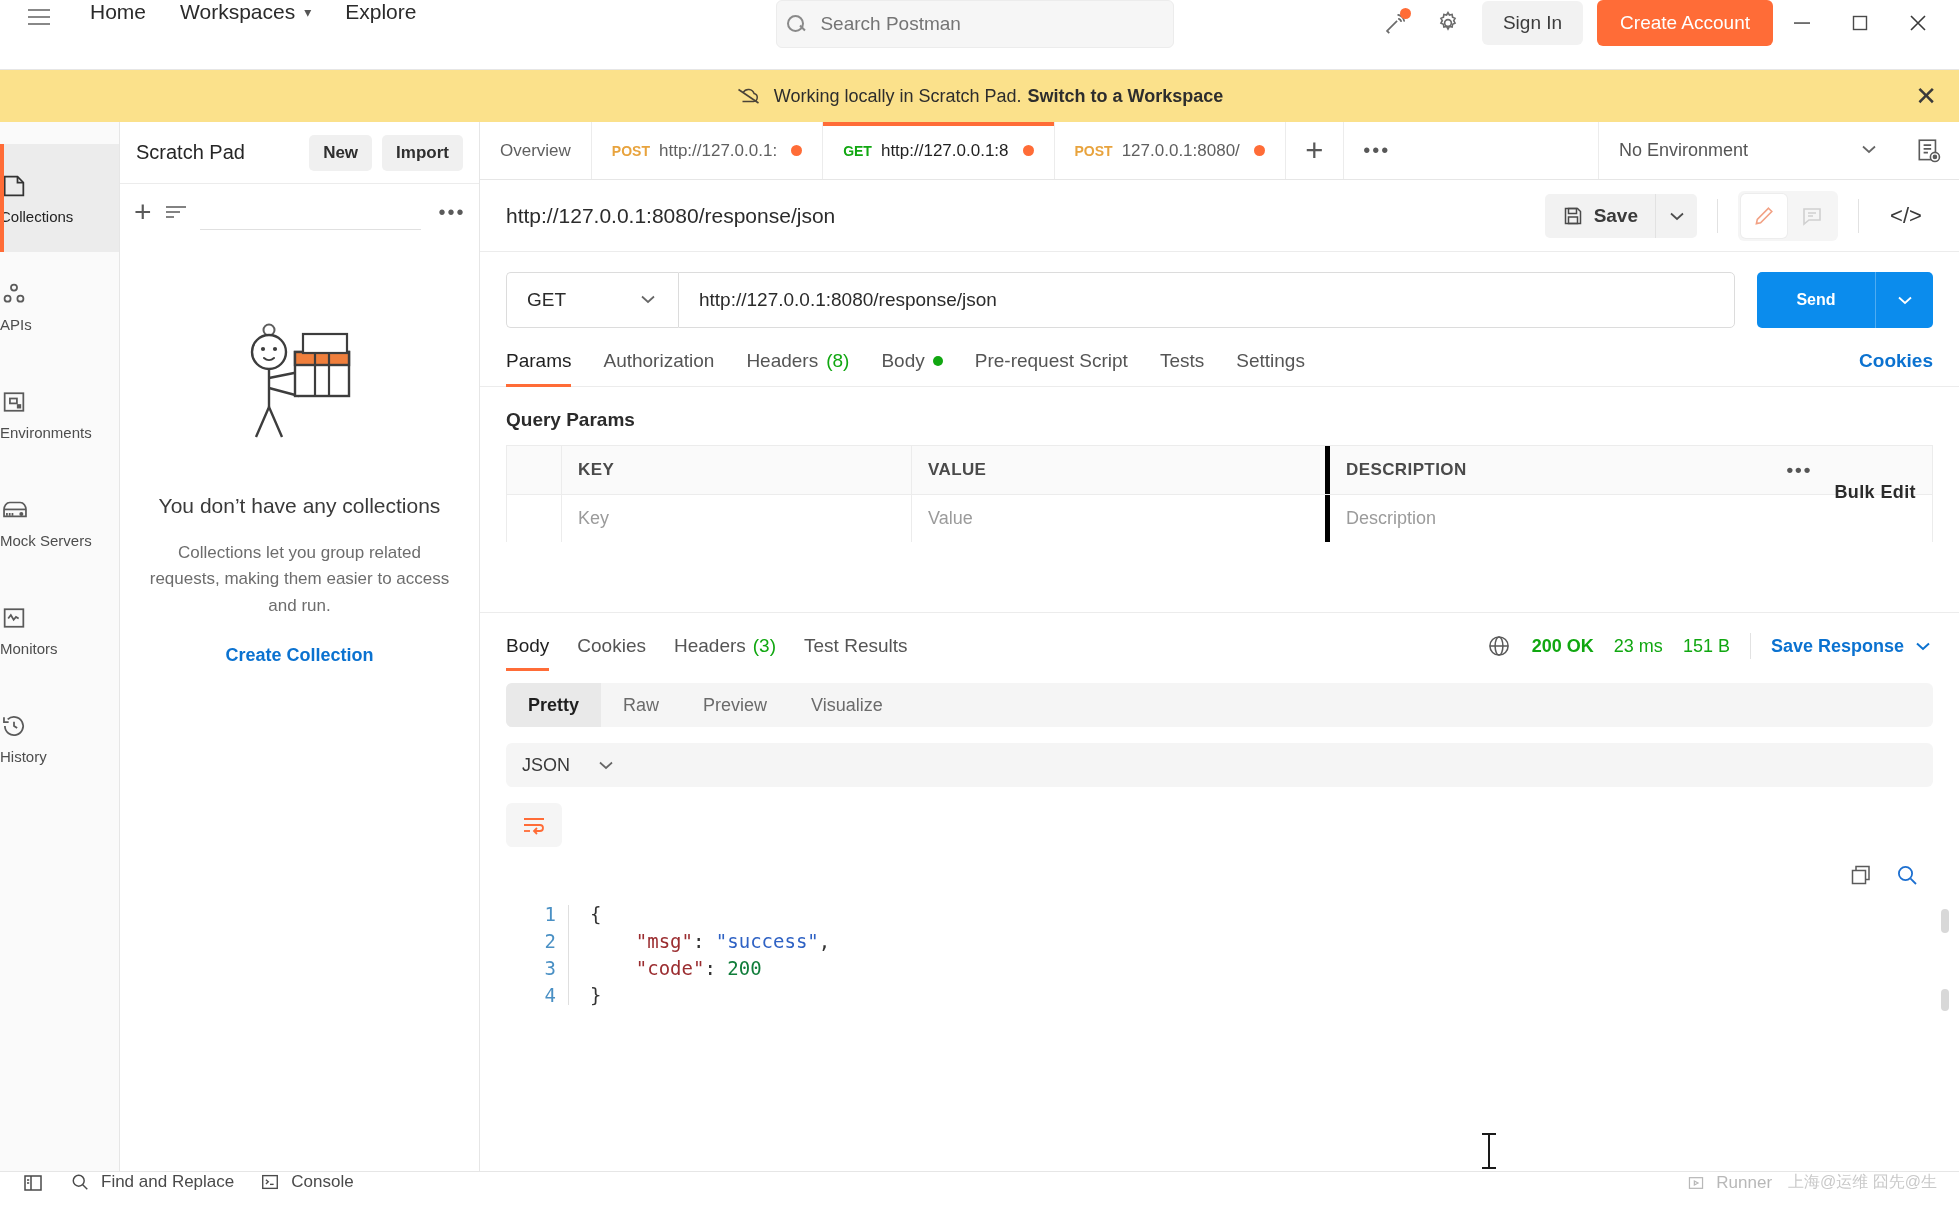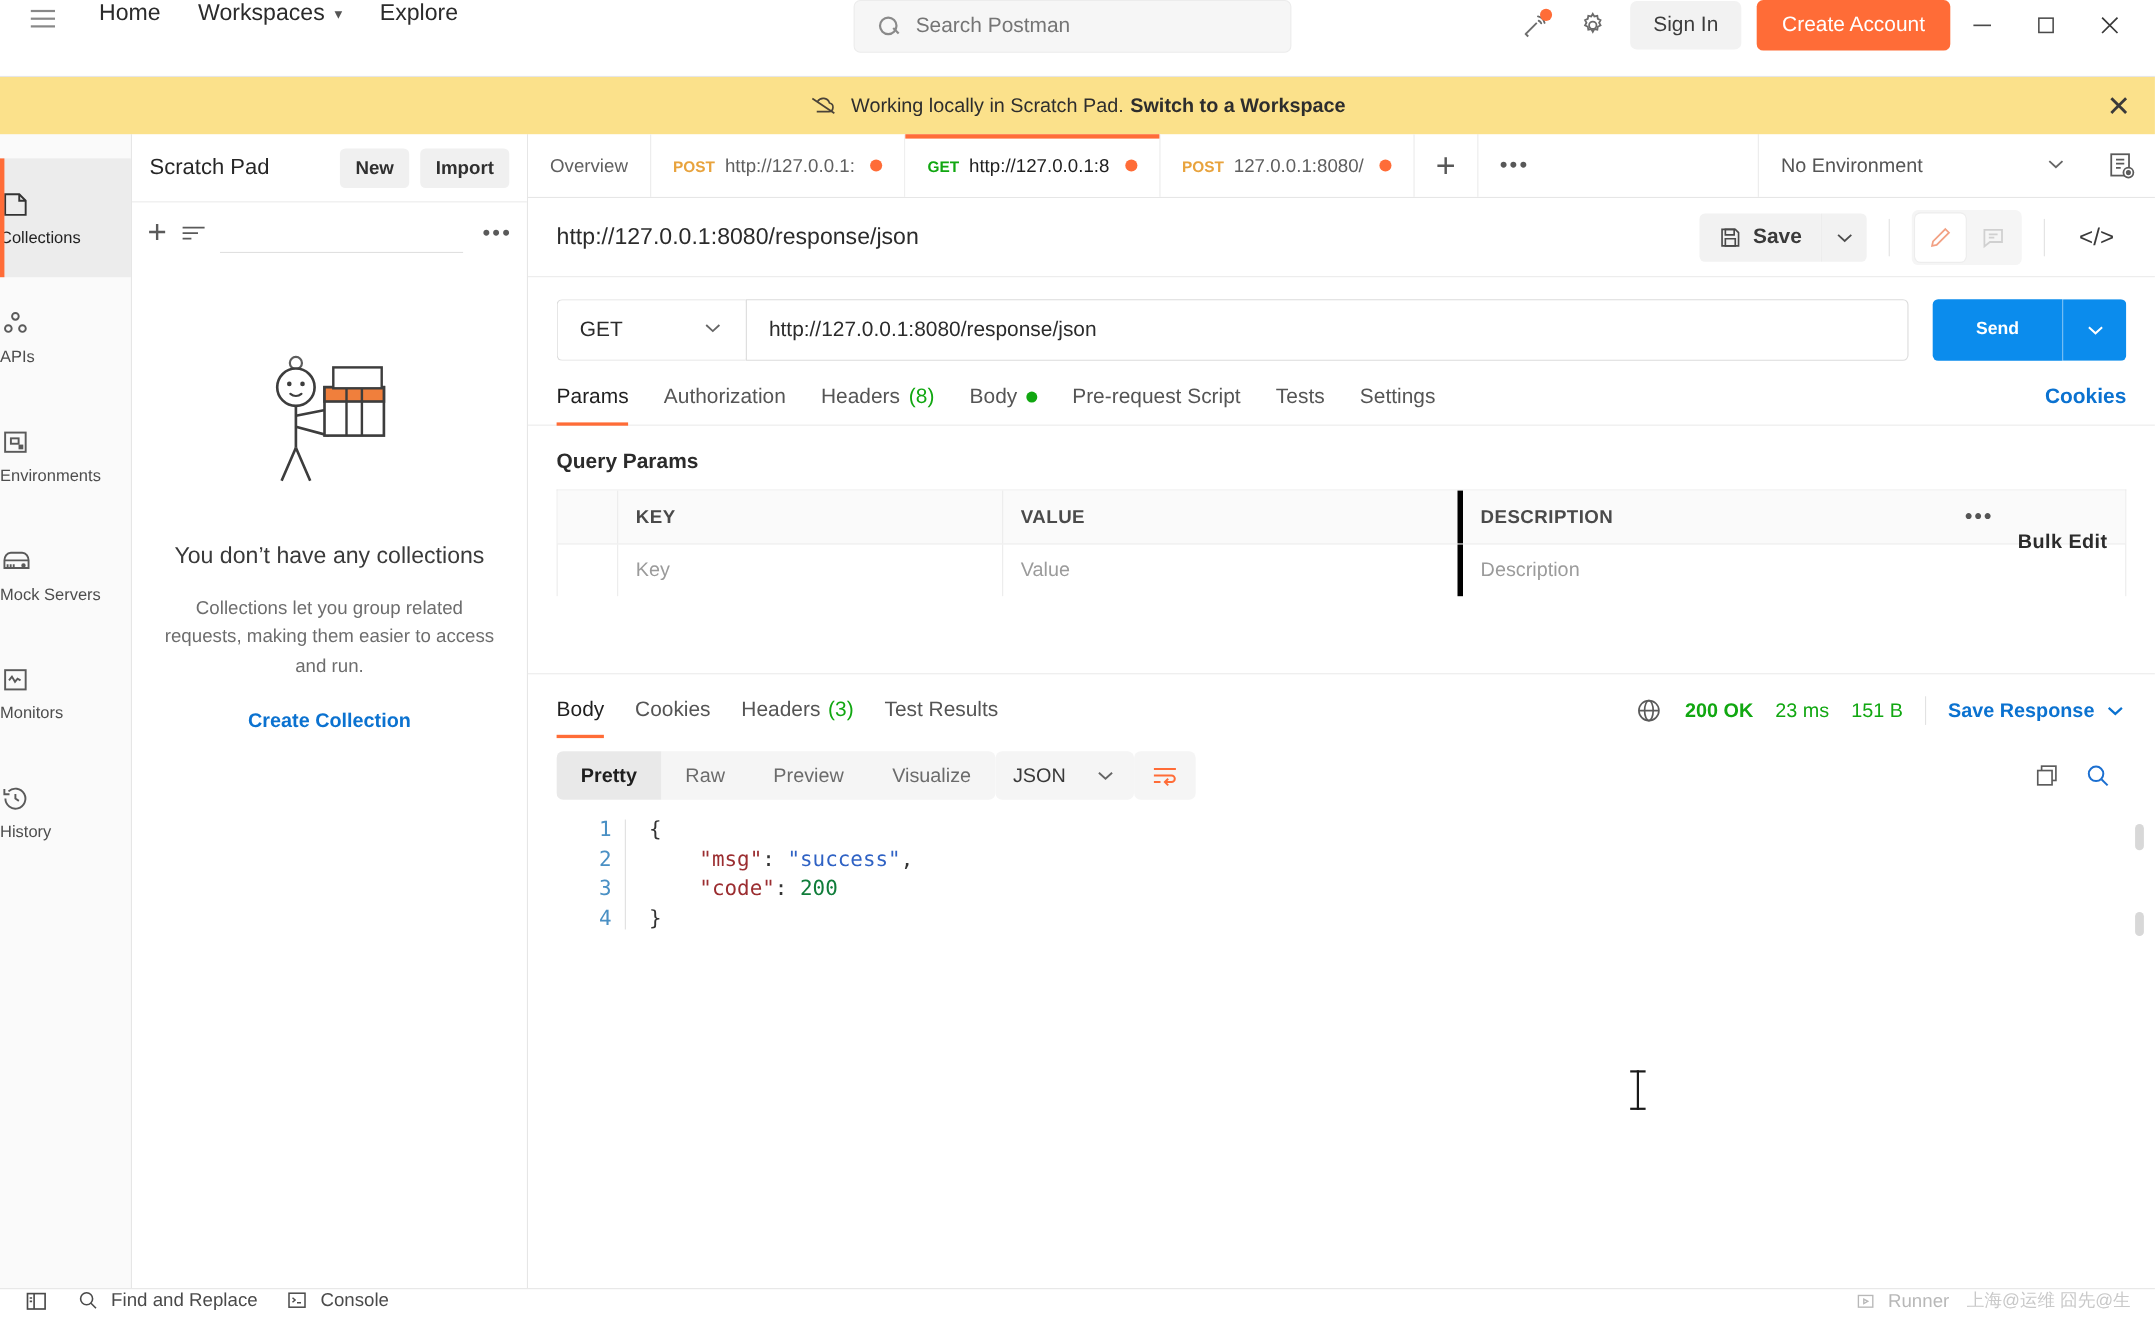--- a/index.html
+++ b/index.html
@@ -23,21 +23,21 @@
   .hamburger { width: 34px; height: 34px; display:flex; flex-direction:column; justify-content:center; align-items:center; gap:5px; cursor:pointer; }
   .hamburger i { display:block; width:22px; height:2px; background:#888; }
   .nav-link {
     font-size: 21px; color: #2b2b2b; margin-left: 34px;
     display:flex; align-items:center; gap:9px; cursor:pointer;
   }
   .nav-link .chev { font-size: 14px; color:#555; }
   .search-wrap { margin-left: 360px; }
   .search-box {
     width: 398px; height: 48px; background:#f6f6f6; border:1px solid #ececec;
-    border-radius: 6px; display:flex; align-items:center; gap: 14px; padding: 0 22px;
+    border-radius: 6px; display:flex; align-items:center; gap: 14px; padding: 0 10px;
   }
   .search-box .mag { width:19px; height:19px; position:relative; flex:0 0 19px;}
   .search-box .mag::before{content:"";position:absolute;left:0;top:0;width:13px;height:13px;border:2px solid #8a8a8a;border-radius:50%;}
   .search-box .mag::after{content:"";position:absolute;left:12px;top:12px;width:7px;height:2px;background:#8a8a8a;transform:rotate(45deg);}
   .search-box input { border:0; background:transparent; outline:none; font-size:19px; color:#8e8e8e; font-family:inherit; width:100%; }
   .topbar-right { margin-left:auto; display:flex; align-items:center; gap: 0; padding-right: 6px;}
   .ticon { width:52px; height:44px; display:flex; align-items:center; justify-content:center; color:#6b6b6b; cursor:pointer; position:relative;}
   .ticon svg { display:block; }
   .badge-dot { position:absolute; top:7px; right:11px; width:11px; height:11px; border-radius:50%; background:#ff6c37; }
   .btn-signin {
@@ -167,21 +167,21 @@
   .respsub.active::after { content:""; position:absolute; left:0; right:14px; bottom:0; height:3px; background:#ff6c37; }
   .respsub .cnt { color:#11a711; }
   .resp-meta { margin-left:auto; display:flex; align-items:center; gap:20px; padding-bottom:14px; font-size:18px;}
   .resp-meta .globe { color:#5a5a5a; display:flex;}
   .resp-meta .ok { color:#11a711; font-weight:600;}
   .resp-meta .v { color:#11a711; }
   .resp-meta .sep { width:1px; height:26px; background:#e2e2e2; }
   .resp-meta .save-resp { color:#0b72d0; font-weight:bold; cursor:pointer; display:flex; align-items:center; gap:9px;}
 
   
-  .vtoolbar { display:flex; padding: 10px 26px 0 26px;}
+  .vtoolbar { display:flex; gap:16px; padding: 10px 26px 0 26px; flex-direction: column;}
   .segment { display:flex; background:#f5f5f5; border-radius:6px; overflow:hidden;}
   .seg { padding:0 22px; height:44px; display:flex; align-items:center; font-size:18px; color:#6b6b6b; cursor:pointer;}
   .seg.active { background:#e9e9e9; color:#1f1f1f; font-weight:bold;}
   .fmt { height:44px; padding:0 16px; background:#f5f5f5; border-radius:6px; display:flex; align-items:center; gap:26px; font-size:18px; color:#3a3a3a; cursor:pointer;}
   .wrapbtn { width:56px; height:44px; background:#f5f5f5; border-radius:6px; display:flex; align-items:center; justify-content:center; cursor:pointer;}
   .vt-right { margin-left:auto; display:flex; align-items:center; gap:22px; padding-right:14px;}
   .vt-ic { color:#5a5a5a; cursor:pointer; display:flex;}
 
   
   .code { flex:1; position:relative; margin-top:14px; overflow:hidden; }

